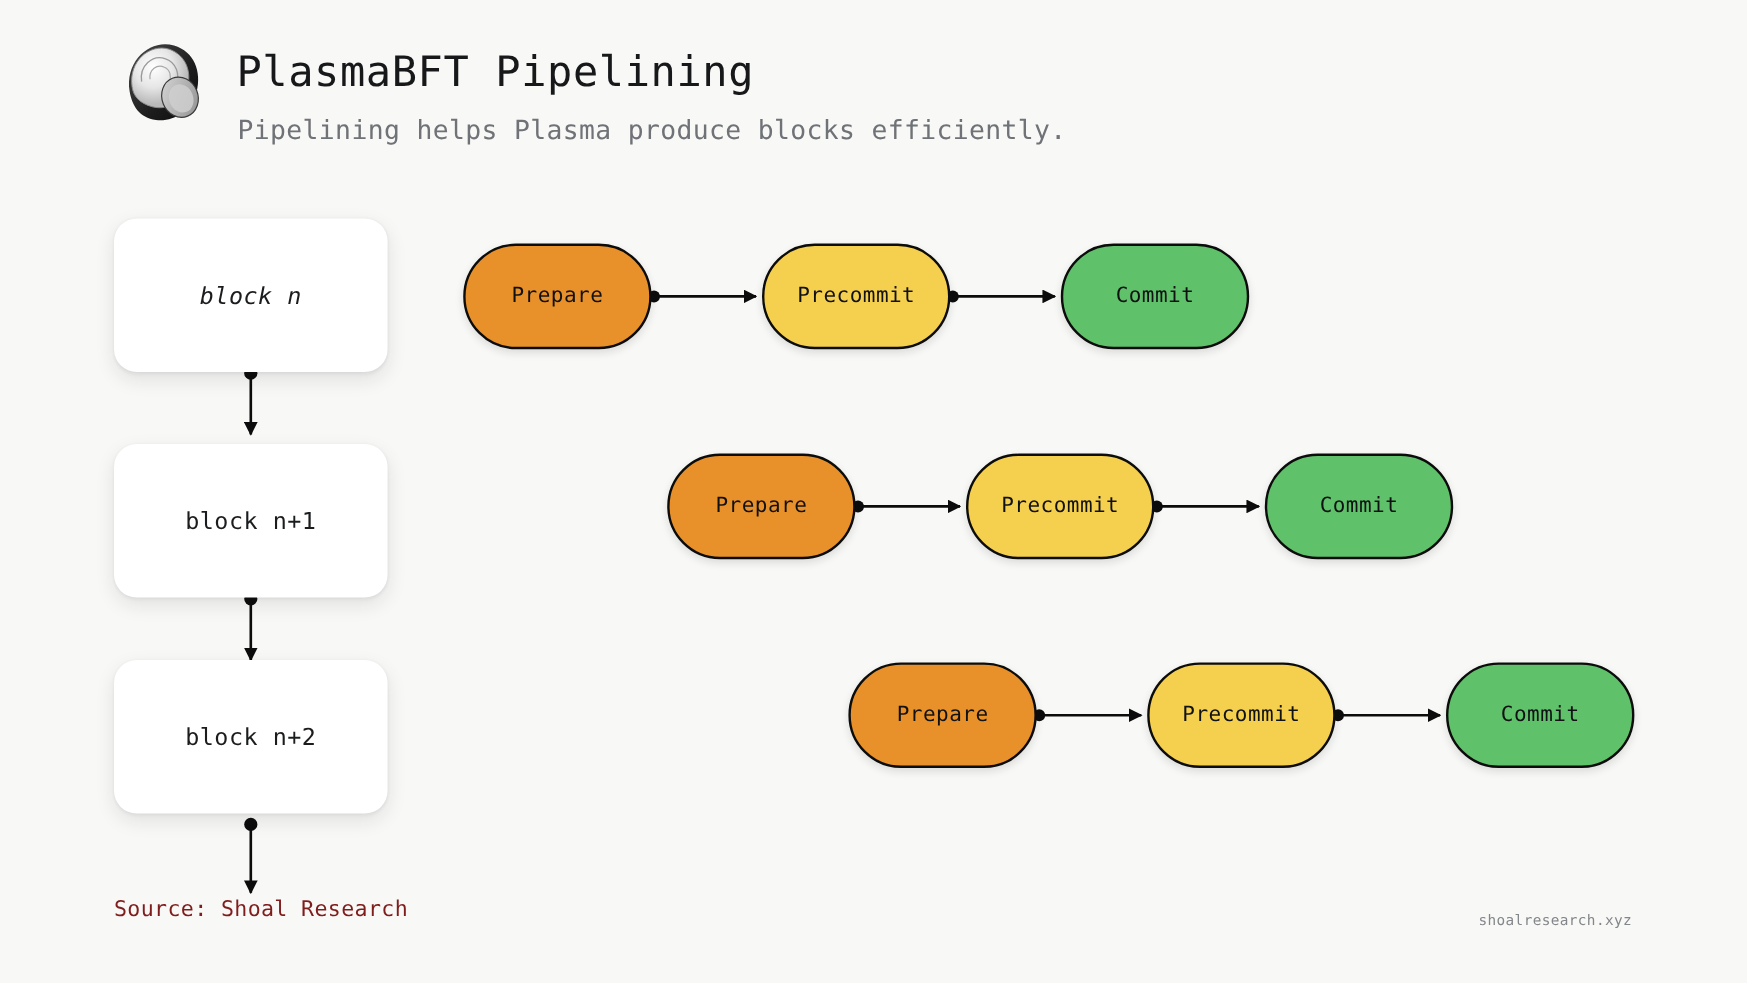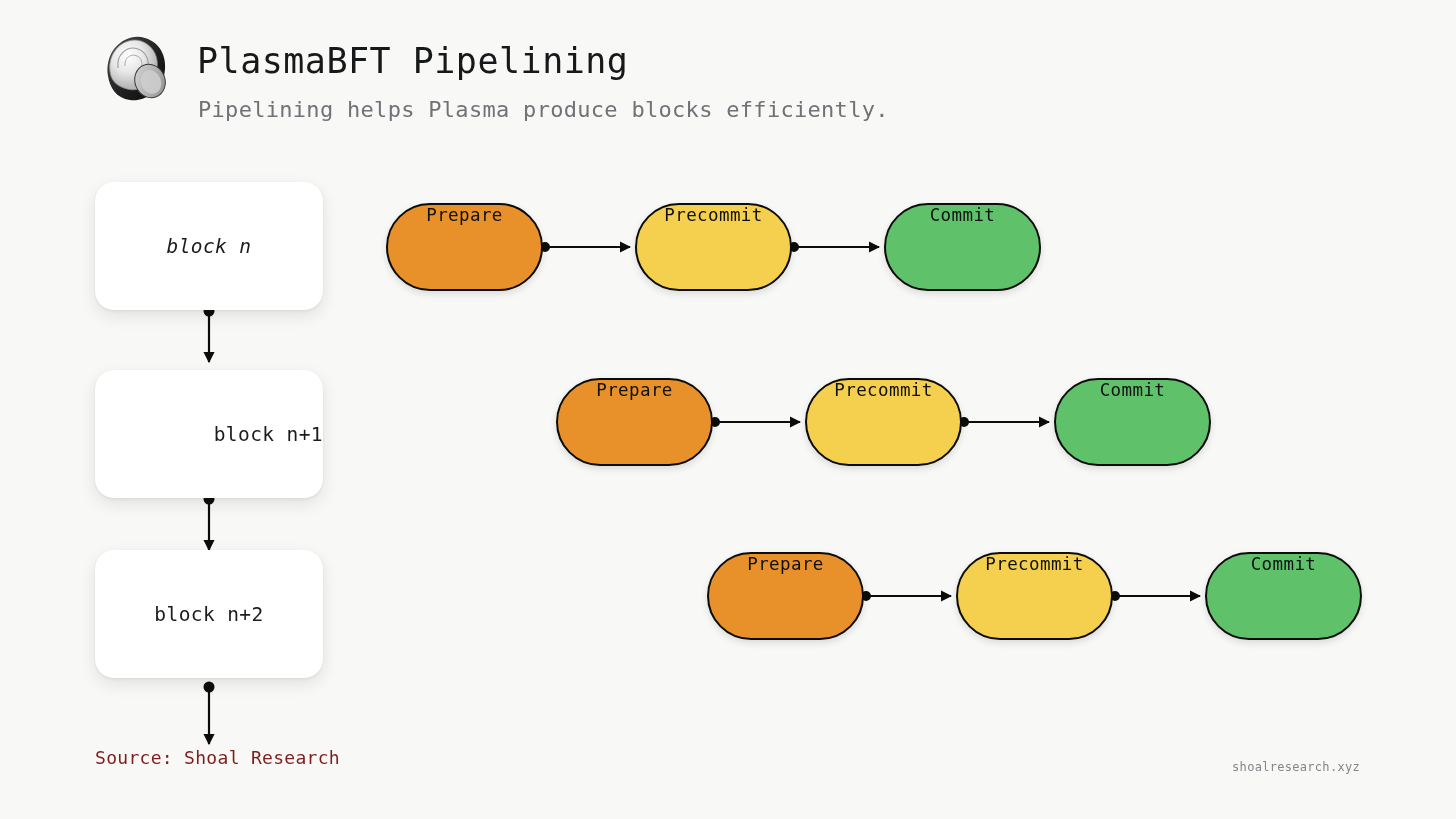--- a/index.html
+++ b/index.html
@@ -81,21 +81,21 @@
     white-space: nowrap;
   }
 
   
   .stage-node {
     position: absolute;
     height: 88px;
     border: 2.6px solid #0c0c0c;
     border-radius: 46px;
     display: flex;
-    align-items: flex-start;
+    align-items: center;
     justify-content: center;
     box-sizing: border-box;
     box-shadow: 0 3px 7px rgba(20, 20, 20, 0.13);
   }
   .stage-node-label {
     font-size: 17.5px;
     letter-spacing: 0.4px;
     color: #101113;
     white-space: nowrap;
   }
@@ -220,21 +220,21 @@
     </g>
     <g>
       <circle cx="1115" cy="596" r="5" fill="#0c0c0c"></circle>
       <line x1="1115" y1="596" x2="1200" y2="596" stroke="#0c0c0c" stroke-width="2.2" marker-end="url(#arrowHead)"></line>
     </g>
   </svg>
 
   <div class="block-node" style="left:95px; top:182px;font-style:italic;">
     <span class="block-node-label">block n</span>
   </div>
-  <div class="block-node" style="left:95px; top:370px;justify-content:flex-end;">
+  <div class="block-node" style="left:95px; top:370px;">
     <span class="block-node-label">block n+1</span>
   </div>
   <div class="block-node" style="left:95px; top:550px;">
     <span class="block-node-label">block n+2</span>
   </div>
 
   <div class="stage-node" style="left:386px; top:203px; width:157px; background:#e8902a;">
     <span class="stage-node-label">Prepare</span>
   </div>
   <div class="stage-node" style="left:635px; top:203px; width:157px; background:#f5cf4e;">

